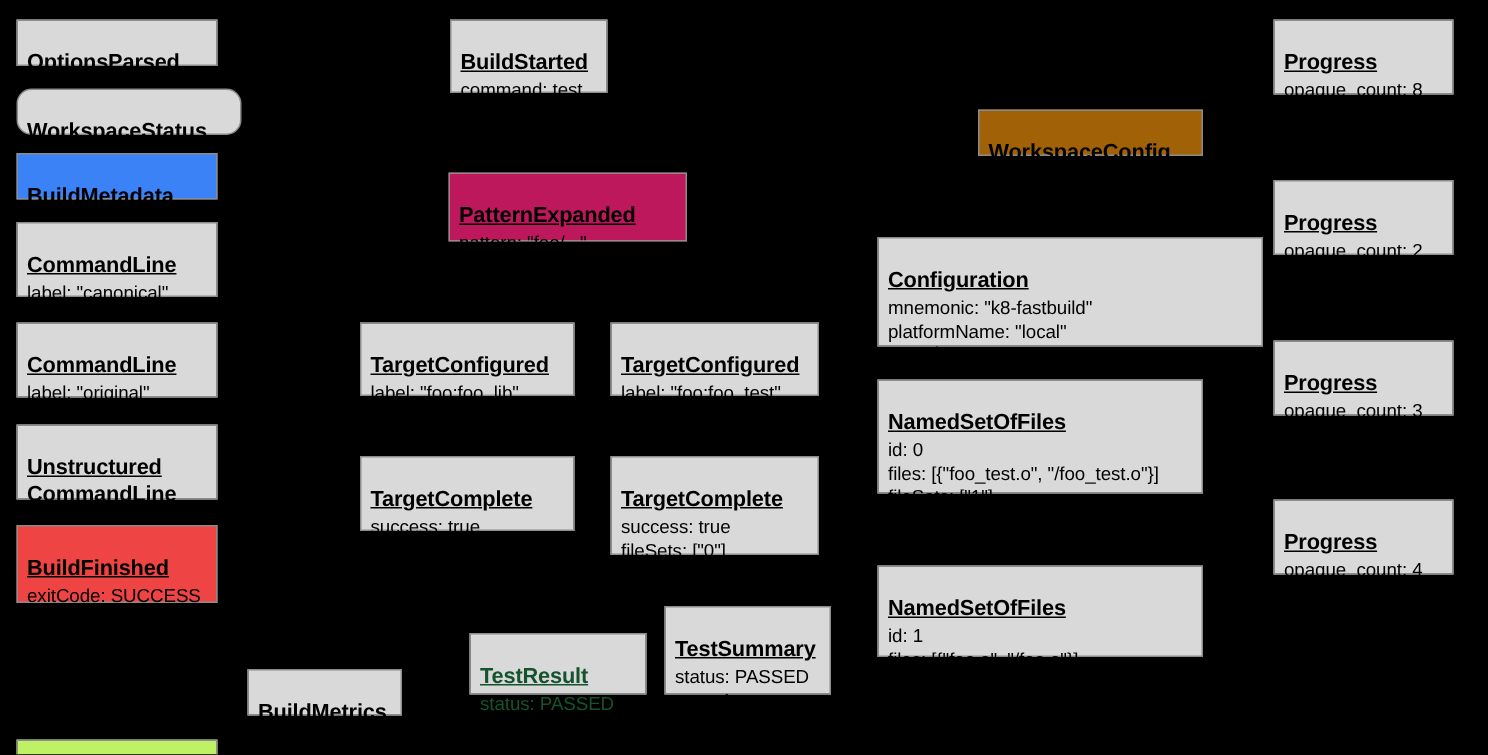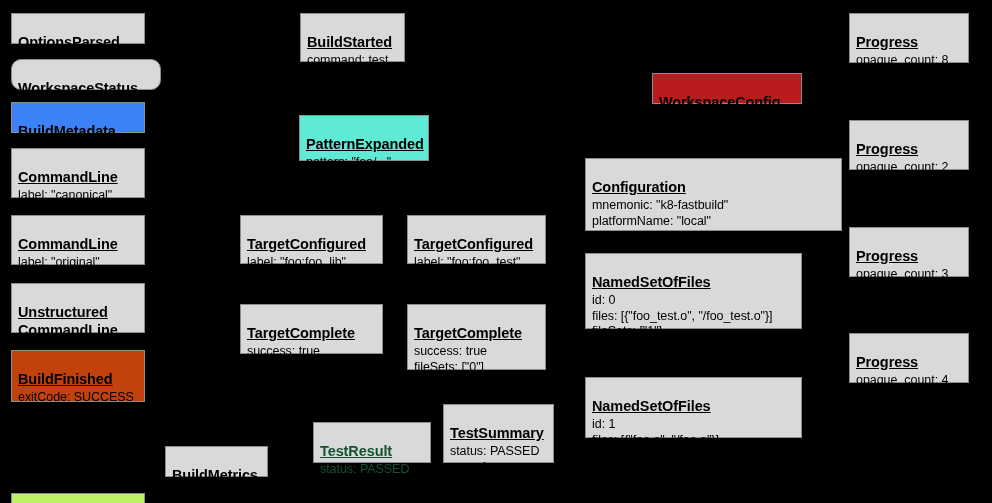--- a/index.html
+++ b/index.html
@@ -64,35 +64,35 @@
       <div class="node-fields">label: "canonical"</div>
     </div>
     <div class="node" style="left: 11px; top: 215px; width: 134px; height: 50px; background: rgb(217, 217, 217); border-color: rgb(140, 140, 140); color: rgb(0, 0, 0);">
       <div class="node-title">CommandLine</div>
       <div class="node-fields">label: "original"</div>
     </div>
     <div class="node" style="left: 11px; top: 283px; width: 134px; height: 50px; background: rgb(217, 217, 217); border-color: rgb(140, 140, 140); color: rgb(0, 0, 0);">
       <div class="node-title">Unstructured
 CommandLine</div>
     </div>
-    <div class="node" style="left: 11px; top: 350px; width: 134px; height: 52px; background: #c2410c; border-color: rgb(140, 140, 140); color: rgb(0, 0, 0);">
+    <div class="node" style="left: 11px; top: 350px; width: 134px; height: 52px; background: #ef4444; border-color: rgb(140, 140, 140); color: rgb(0, 0, 0);">
       <div class="node-title">BuildFinished</div>
       <div class="node-fields">exitCode: SUCCESS</div>
     </div>
     <div class="node" style="left: 11px; top: 446px; width: 134px; height: 31px; background: #bef264; border-color: rgb(140, 140, 140); color: rgb(0, 0, 0); margin-top: 47px;">
       <div class="node-title">BuildToolLogs</div>
     </div>
     <div class="node" style="left: 300px; top: 13px; width: 105px; height: 49px; background: rgb(217, 217, 217); border-color: rgb(140, 140, 140); color: rgb(0, 0, 0);">
       <div class="node-title">BuildStarted</div>
       <div class="node-fields">command: test</div>
     </div>
     <div class="node" style="left: 165px; top: 446px; width: 103px; height: 31px; background: rgb(217, 217, 217); border-color: rgb(140, 140, 140); color: rgb(0, 0, 0);">
       <div class="node-title">BuildMetrics</div>
     </div>
-    <div class="node" style="left: 299px; top: 115px; width: 130px; height: 46px; background: #5eead4; border-color: rgb(140, 140, 140); color: rgb(0, 0, 0);">
+    <div class="node" style="left: 299px; top: 115px; width: 159px; height: 46px; background: #be185d; border-color: rgb(140, 140, 140); color: rgb(0, 0, 0);">
       <div class="node-title">PatternExpanded</div>
       <div class="node-fields">pattern: "foo/..."</div>
     </div>
     <div class="node" style="left: 240px; top: 215px; width: 143px; height: 49px; background: rgb(217, 217, 217); border-color: rgb(140, 140, 140); color: rgb(0, 0, 0);">
       <div class="node-title">TargetConfigured</div>
       <div class="node-fields">label: "foo:foo_lib"</div>
     </div>
     <div class="node" style="left: 407px; top: 215px; width: 139px; height: 49px; background: rgb(217, 217, 217); border-color: rgb(140, 140, 140); color: rgb(0, 0, 0);">
       <div class="node-title">TargetConfigured</div>
       <div class="node-fields">label: "foo:foo_test"</div>
@@ -108,21 +108,21 @@
     </div>
     <div class="node" style="left: 313px; top: 422px; width: 118px; height: 41px; background: rgb(217, 217, 217); border-color: rgb(140, 140, 140); color: #14532d;">
       <div class="node-title">TestResult</div>
       <div class="node-fields">status: PASSED</div>
     </div>
     <div class="node" style="left: 443px; top: 404px; width: 111px; height: 59px; background: rgb(217, 217, 217); border-color: rgb(140, 140, 140); color: rgb(0, 0, 0);">
       <div class="node-title">TestSummary</div>
       <div class="node-fields">status: PASSED
 runs: 1</div>
     </div>
-    <div class="node" style="left: 652px; top: 73px; width: 150px; height: 31px; background: #b91c1c; border-color: rgb(140, 140, 140); color: rgb(0, 0, 0);">
+    <div class="node" style="left: 652px; top: 73px; width: 150px; height: 31px; background: #a16207; border-color: rgb(140, 140, 140); color: rgb(0, 0, 0);">
       <div class="node-title">WorkspaceConfig</div>
     </div>
     <div class="node" style="left: 585px; top: 158px; width: 257px; height: 73px; background: rgb(217, 217, 217); border-color: rgb(140, 140, 140); color: rgb(0, 0, 0);">
       <div class="node-title">Configuration</div>
       <div class="node-fields">mnemonic: "k8-fastbuild"
 platformName: "local"
 cpu: "k8"</div>
     </div>
     <div class="node" style="left: 585px; top: 253px; width: 217px; height: 76px; background: rgb(217, 217, 217); border-color: rgb(140, 140, 140); color: rgb(0, 0, 0);">
       <div class="node-title">NamedSetOfFiles</div>

